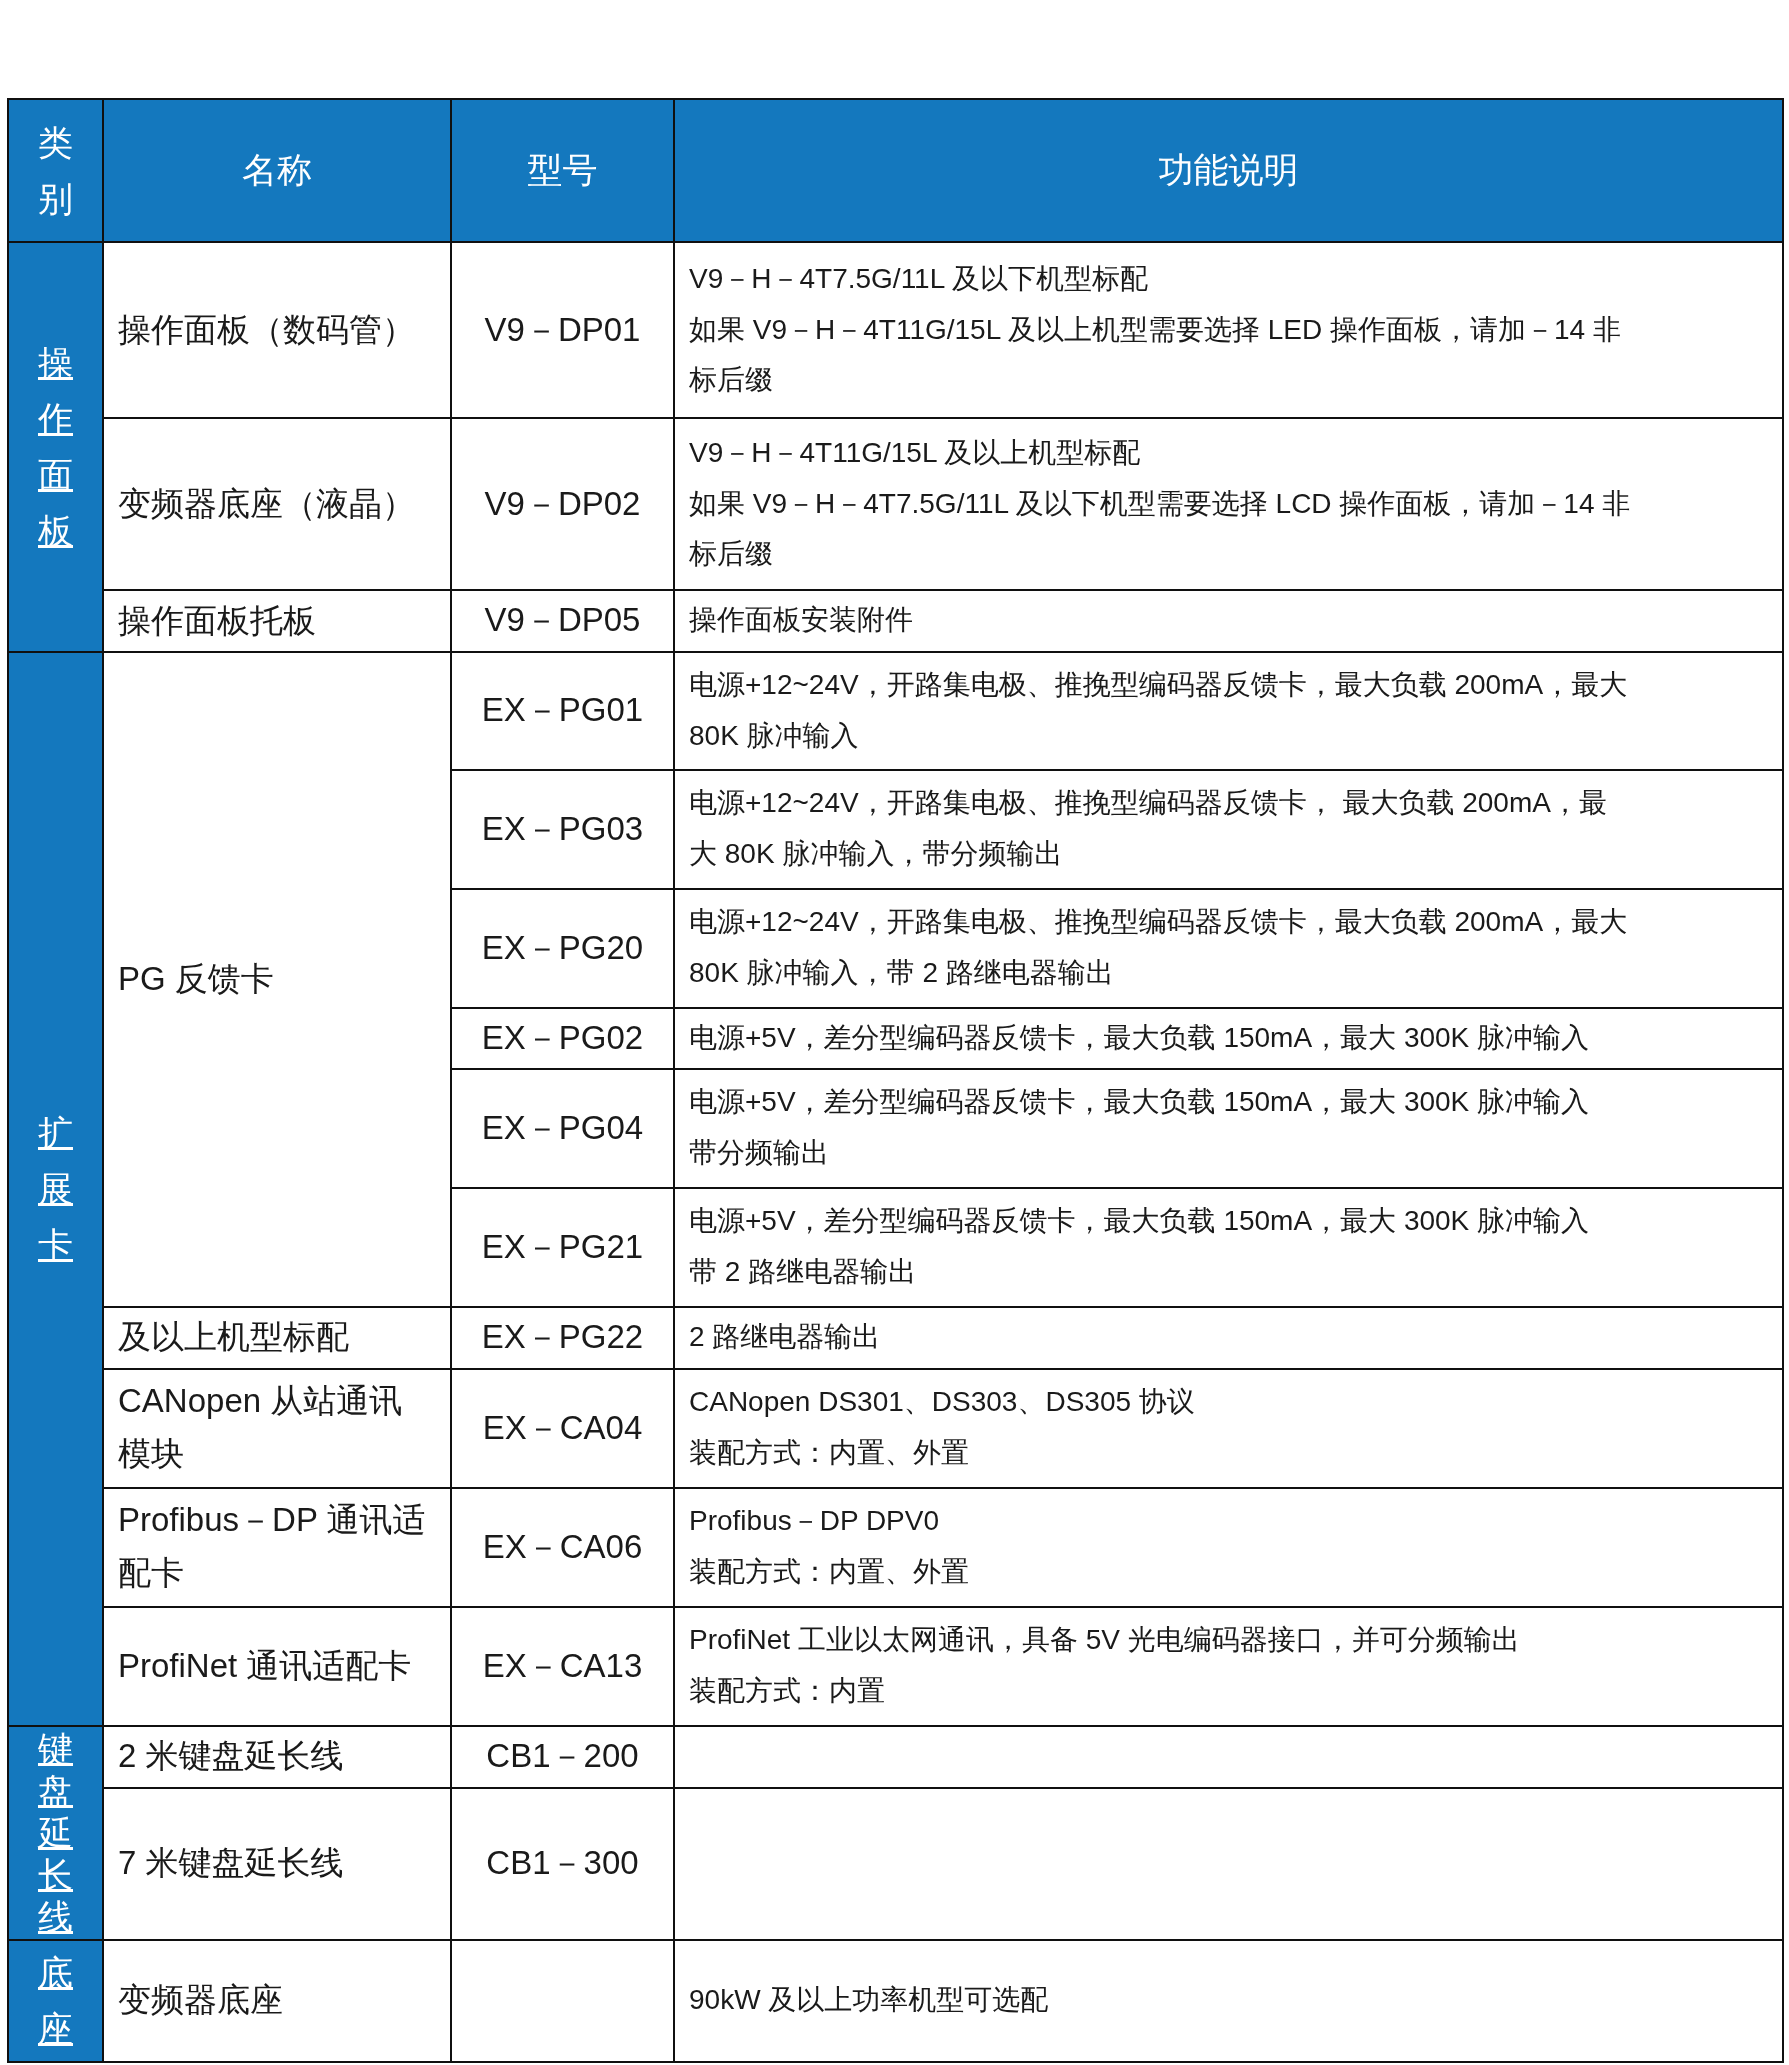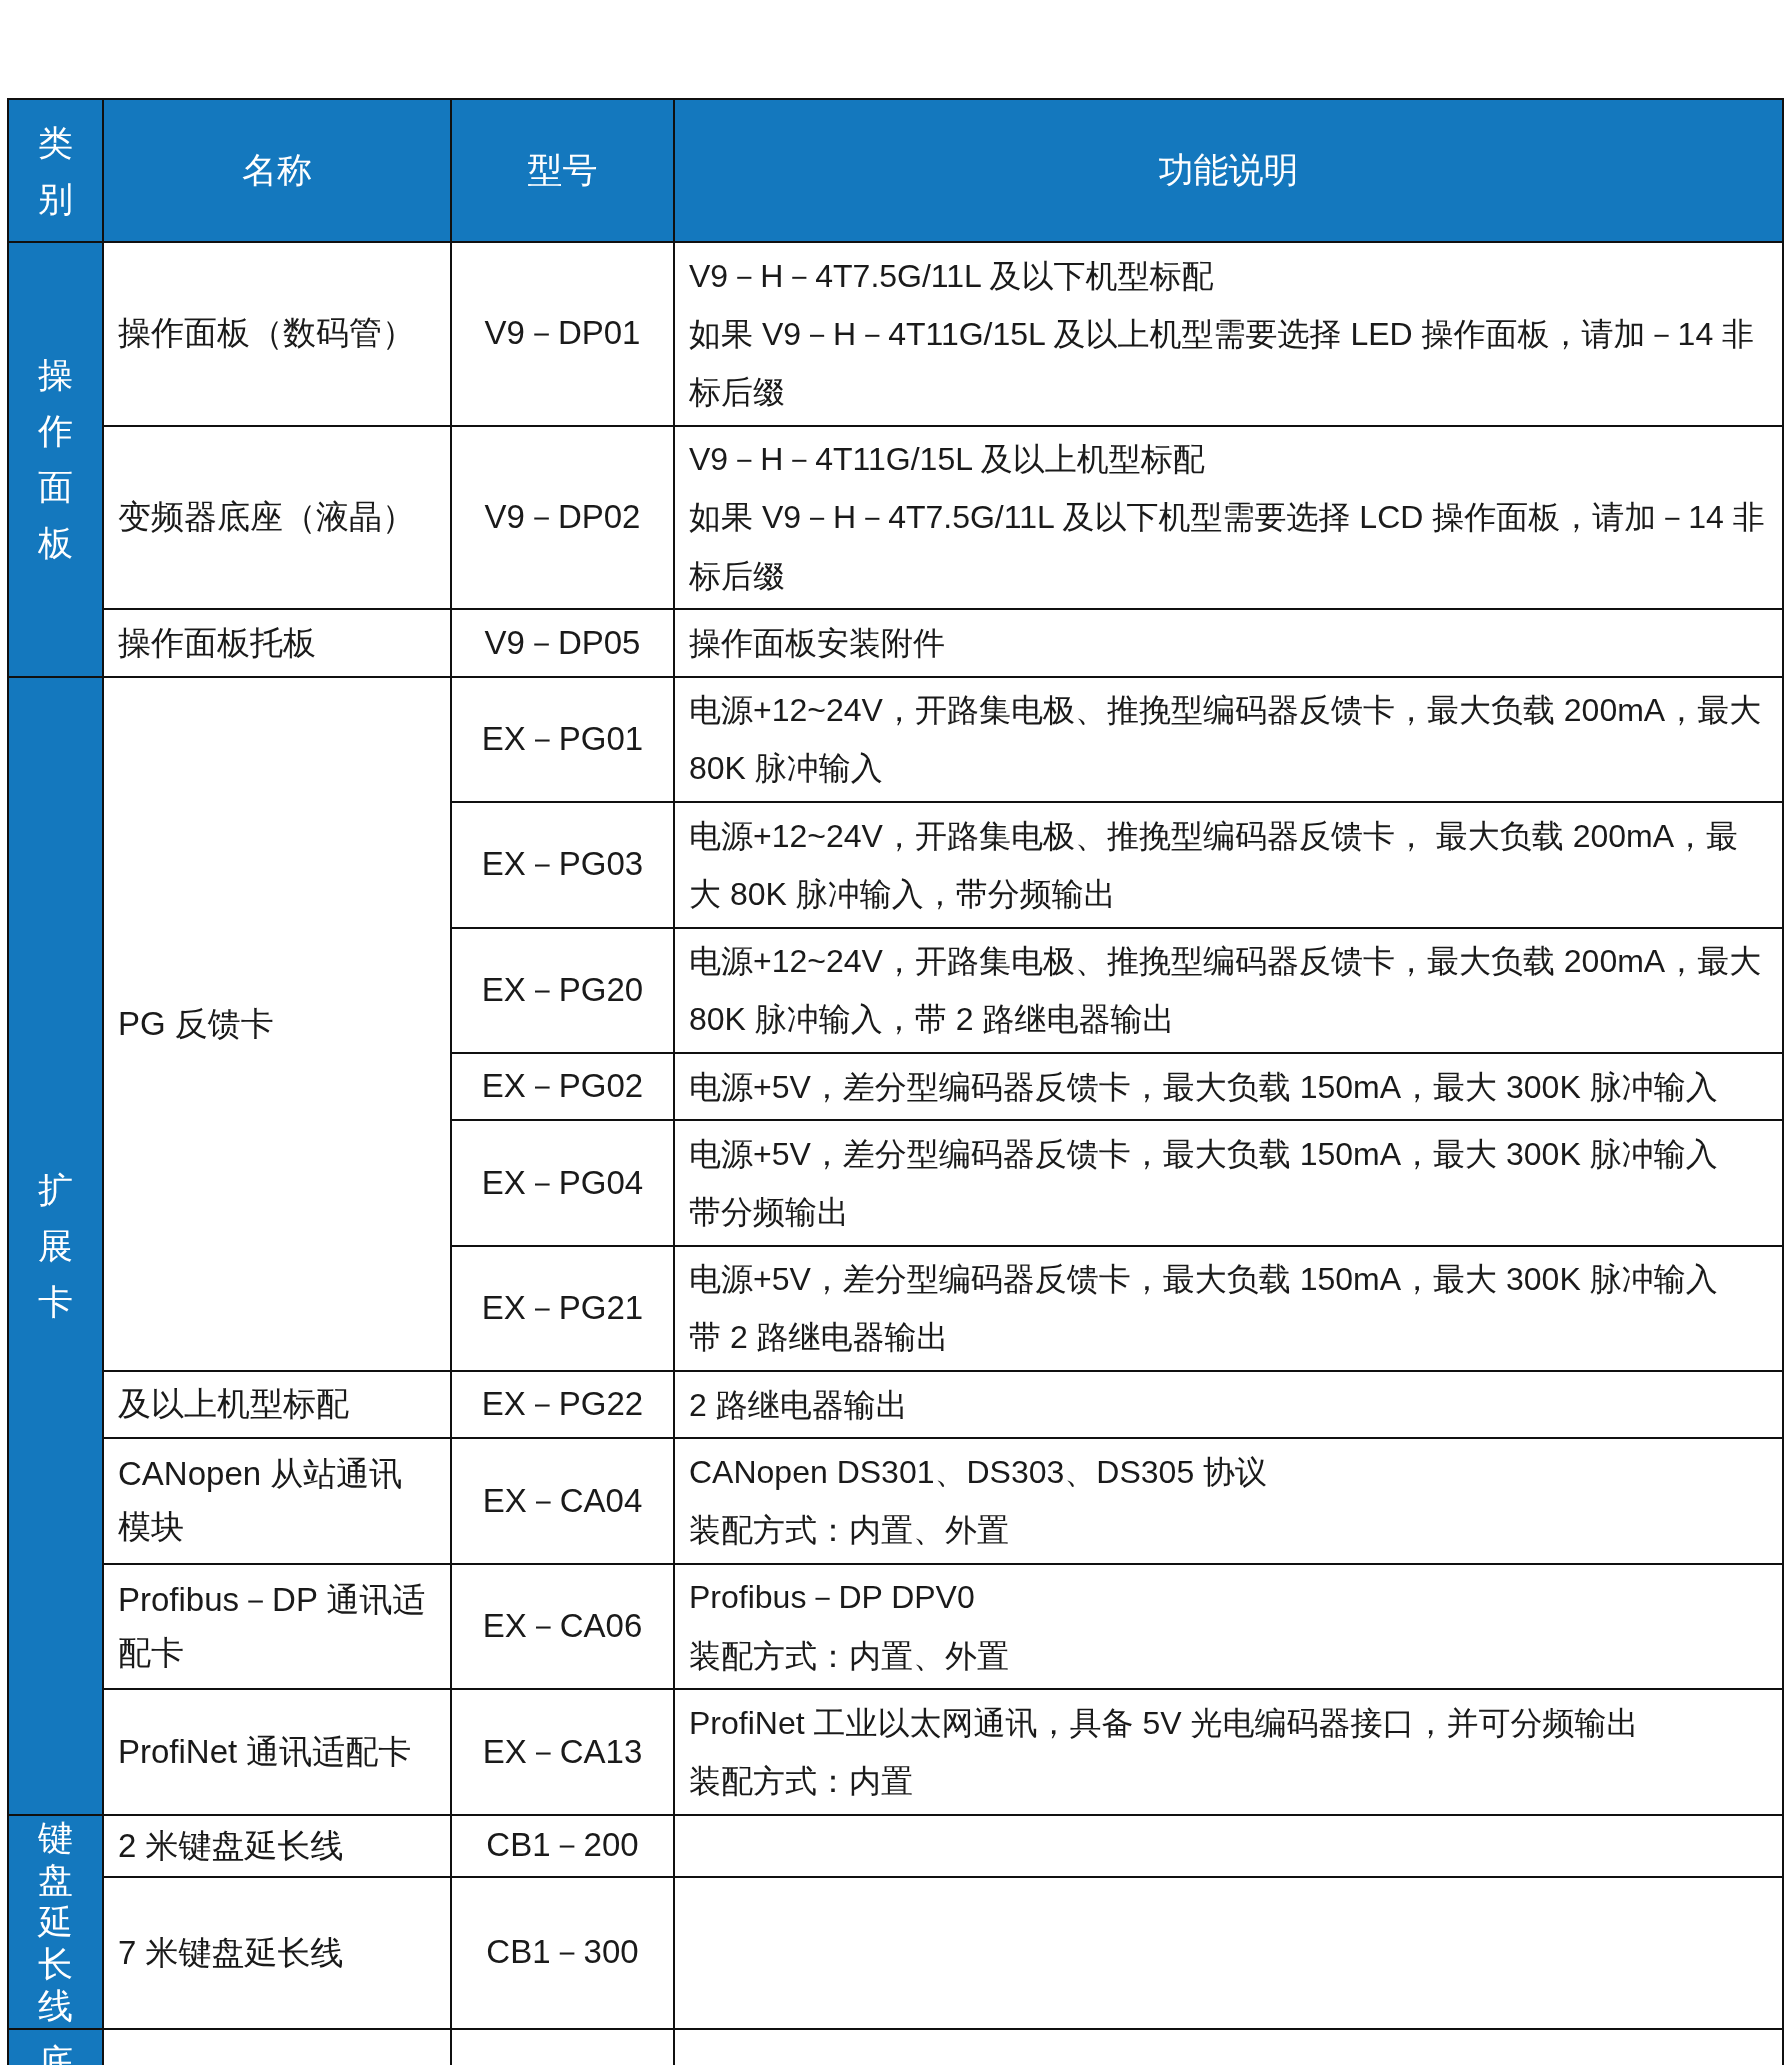--- a/index.html
+++ b/index.html
@@ -30,20 +30,21 @@
     color:var(--header-text);
     font-weight:normal;
     font-size:35px;
     text-align:center;
   }
   .cat-cell{
     background:var(--header-bg);
     color:var(--header-text);
     font-size:35px;
     text-align:center;
+    text-decoration:underline;
   }
   .vtext{
     width:1em;margin:0 auto;
     word-break:break-all;
     line-height:1.6;
     text-align:center;
   }
   .vtext.tight{line-height:1.2;text-align:right;}
   .name-cell{
     font-size:33px;
@@ -52,21 +53,21 @@
     line-height:1.6;
     text-align:left;
     margin-top:34px;
   }
   .model-cell{
     font-size:33px;
     text-align:center;
     border-radius:9px;
   }
   .desc-cell{
-    font-size:32px;
+    font-size:28px;
     padding:3.5px 8.6px 3.5px 14px;
     white-space:pre;
     line-height:1.82;
     text-align:left;
   }
 </style>
 </head>
 <body>
 
 <div class="table-wrap">

